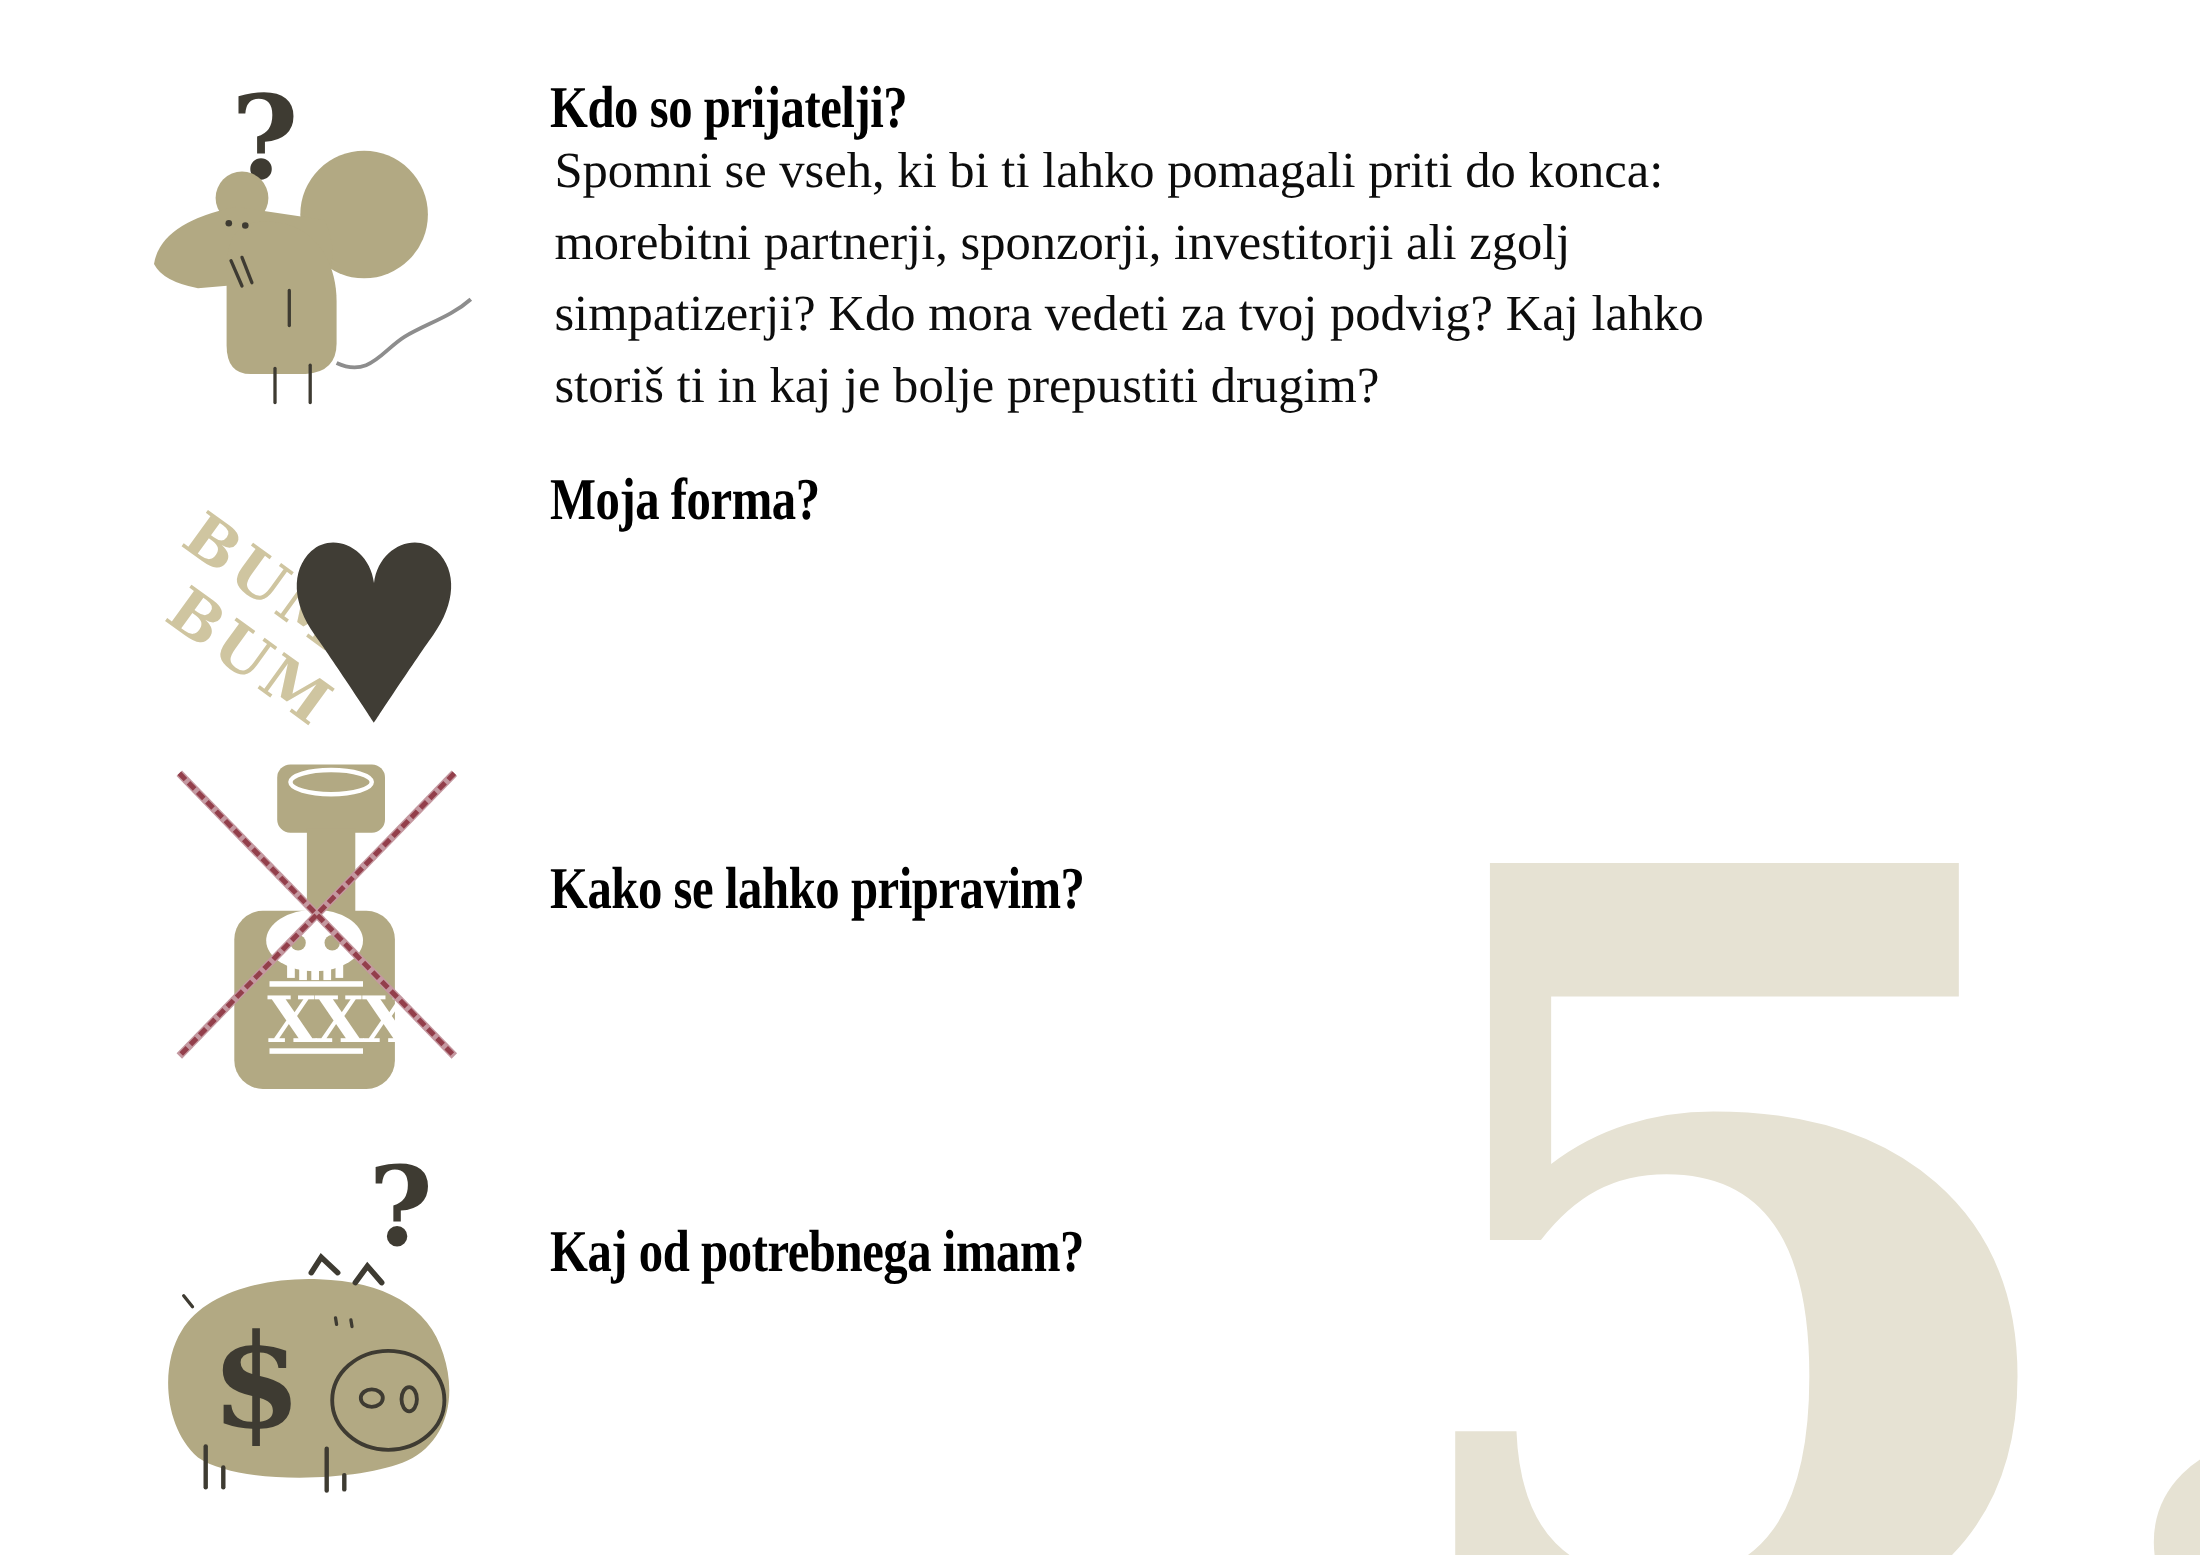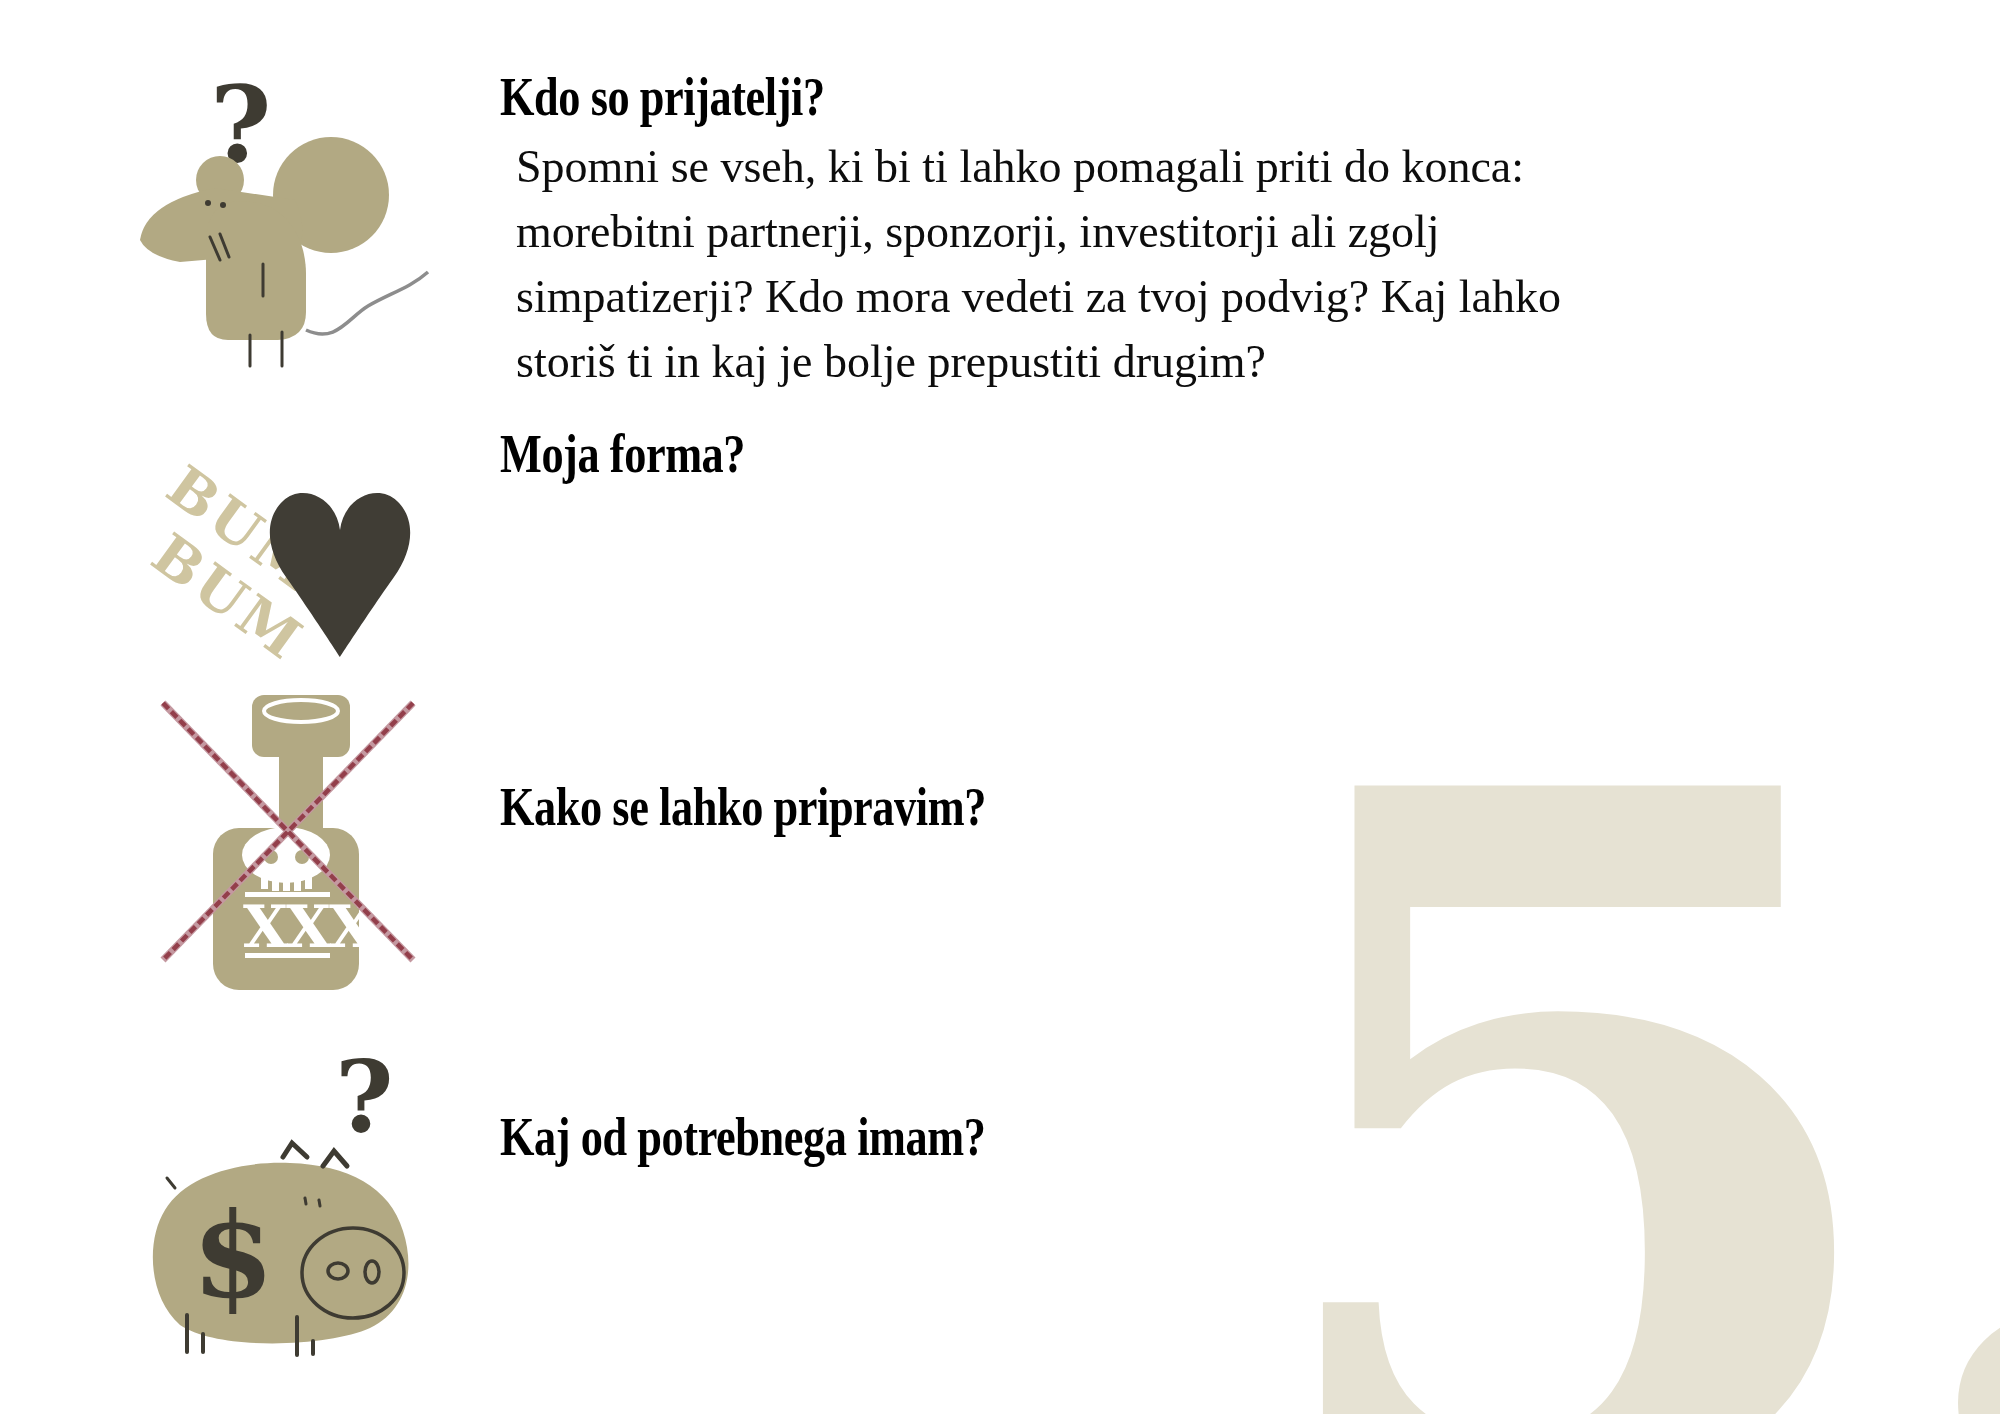--- a/index.html
+++ b/index.html
@@ -30,21 +30,21 @@
     font-family:"Liberation Serif", serif;
     font-weight:700;
     font-size:54px;line-height:54px;
     color:#000;
     transform:scaleX(0.82);
     transform-origin:left top;
     white-space:nowrap;
     letter-spacing:-0.5px;
   }
   p.section-body{
-    position:absolute;left:500px;margin:16px;
+    position:absolute;left:500px;margin:4px;
     width:1400px;
     font-family:"Liberation Serif", serif;
     font-size:46px;line-height:65px;
     color:#0d0d0d;
     white-space:pre-line;
   }
   svg text{font-family:"DejaVu Serif", serif;}
 </style>
 </head>
 <body>

